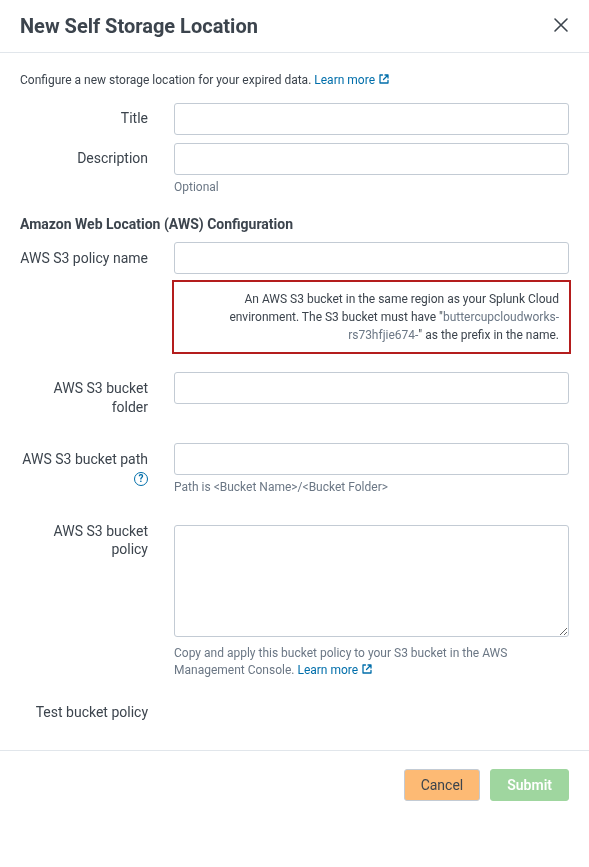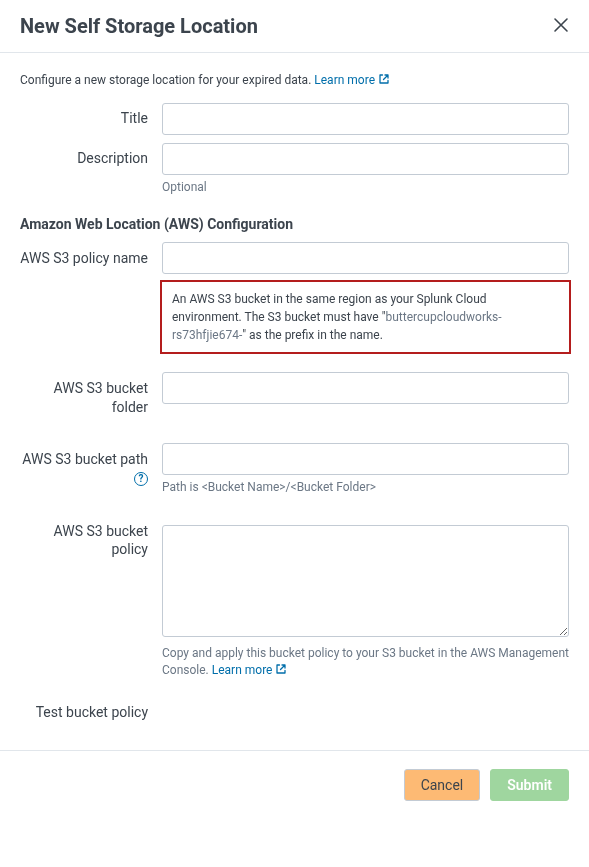--- a/index.html
+++ b/index.html
@@ -49,20 +49,21 @@
   }
   a.link {
     color: #006eaa;
     text-decoration: none;
   }
   .ext-icon svg { vertical-align: -1px; }
   .row {
     display: flex;
     align-items: flex-start;
     margin-bottom: 8px;
+    gap: 12px;
   }
   .row + .row { margin-top: 6px; }
   .label-col {
     width: 142px;
     flex: 0 0 142px;
     text-align: right;
     padding-right: 14px;
     padding-top: 7px;
     font-size: 14px;
     color: #3c444d;
@@ -106,20 +107,21 @@
   .callout {
     border: 2px solid #b41d1d;
     padding: 8px 10px;
     font-size: 12px;
     color: #3c444d;
     line-height: 1.5;
     margin-top: 6px;
     position: relative;
     left: -2px;
     width: calc(100% + 4px);
+    text-align: right;
   }
   .callout .mono {
     color: #6b7785;
   }
   .help-icon {
     display: inline-flex;
     align-items: center;
     justify-content: center;
     width: 14px;
     height: 14px;

